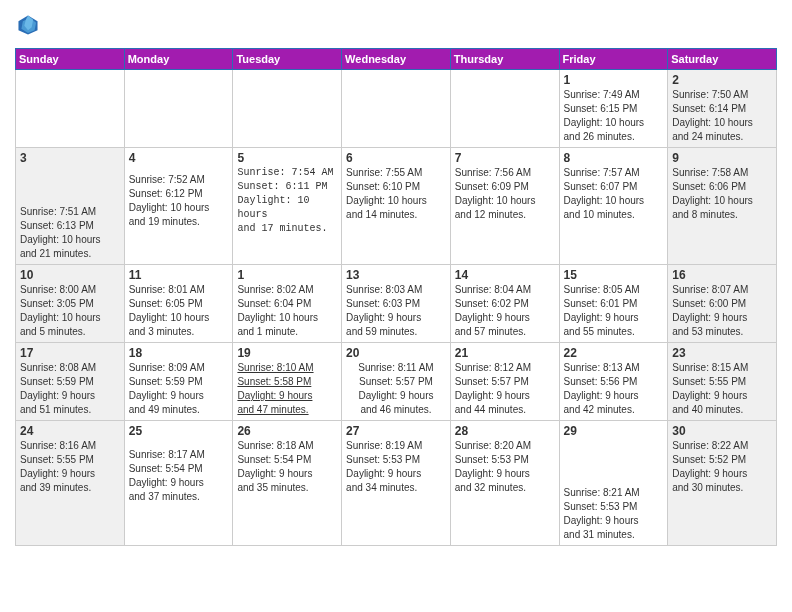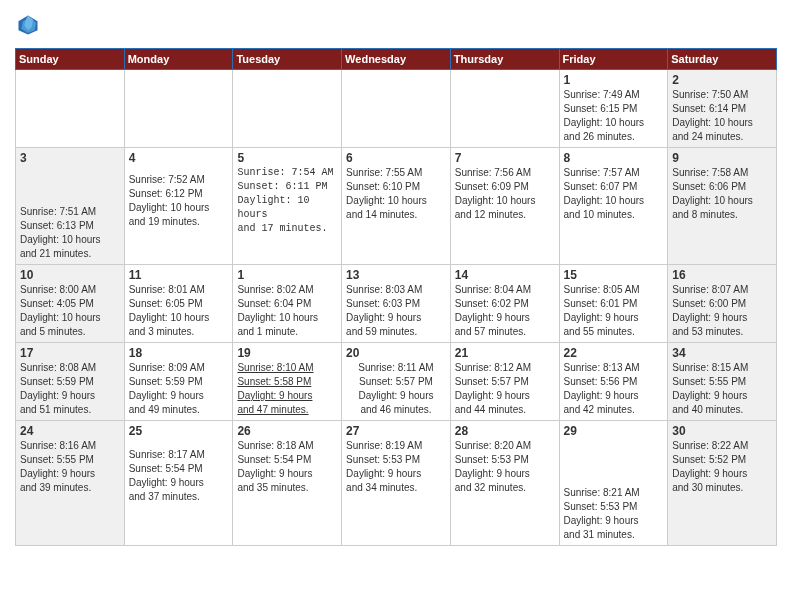--- a/index.html
+++ b/index.html
@@ -50,21 +50,21 @@
       font-size: 15px;
       color: #333;
       font-weight: normal;
     }
     table {
       width: 100%;
       border-collapse: collapse;
       table-layout: fixed;
     }
     th {
-      background-color: #7f1d1d;
+      background-color: #a21caf;
       color: #fff;
       font-size: 11px;
       font-weight: bold;
       padding: 4px 3px;
       text-align: left;
       border: 1px solid #2a6db5;
     }
     td {
       border: 1px solid #ccc;
       vertical-align: top;
@@ -199,21 +199,21 @@
             <div class="day-info" style="white-space: pre-line;">Sunrise: 7:58 AM
 Sunset: 6:06 PM
 Daylight: 10 hours
 and 8 minutes.</div>
           </td>
         </tr>
         <tr>
           <td class="shaded">
             <span class="day-num">10</span>
             <div class="day-info" style="white-space: pre-line;">Sunrise: 8:00 AM
-Sunset: 4:05 PM
+Sunset: 3:05 PM
 Daylight: 10 hours
 and 5 minutes.</div>
           </td>
           <td>
             <span class="day-num">11</span>
             <div class="day-info" style="white-space: pre-line;">Sunrise: 8:01 AM
 Sunset: 6:05 PM
 Daylight: 10 hours
 and 3 minutes.</div>
           </td>
@@ -290,21 +290,21 @@
 and 44 minutes.</div>
           </td>
           <td>
             <span class="day-num">22</span>
             <div class="day-info" style="white-space: pre-line;">Sunrise: 8:13 AM
 Sunset: 5:56 PM
 Daylight: 9 hours
 and 42 minutes.</div>
           </td>
           <td class="shaded">
-            <span class="day-num">34</span>
+            <span class="day-num">23</span>
             <div class="day-info" style="white-space: pre-line;">Sunrise: 8:15 AM
 Sunset: 5:55 PM
 Daylight: 9 hours
 and 40 minutes.</div>
           </td>
         </tr>
         <tr>
           <td class="shaded">
             <span class="day-num">24</span>
             <div class="day-info" style="white-space: pre-line;">Sunrise: 8:16 AM

